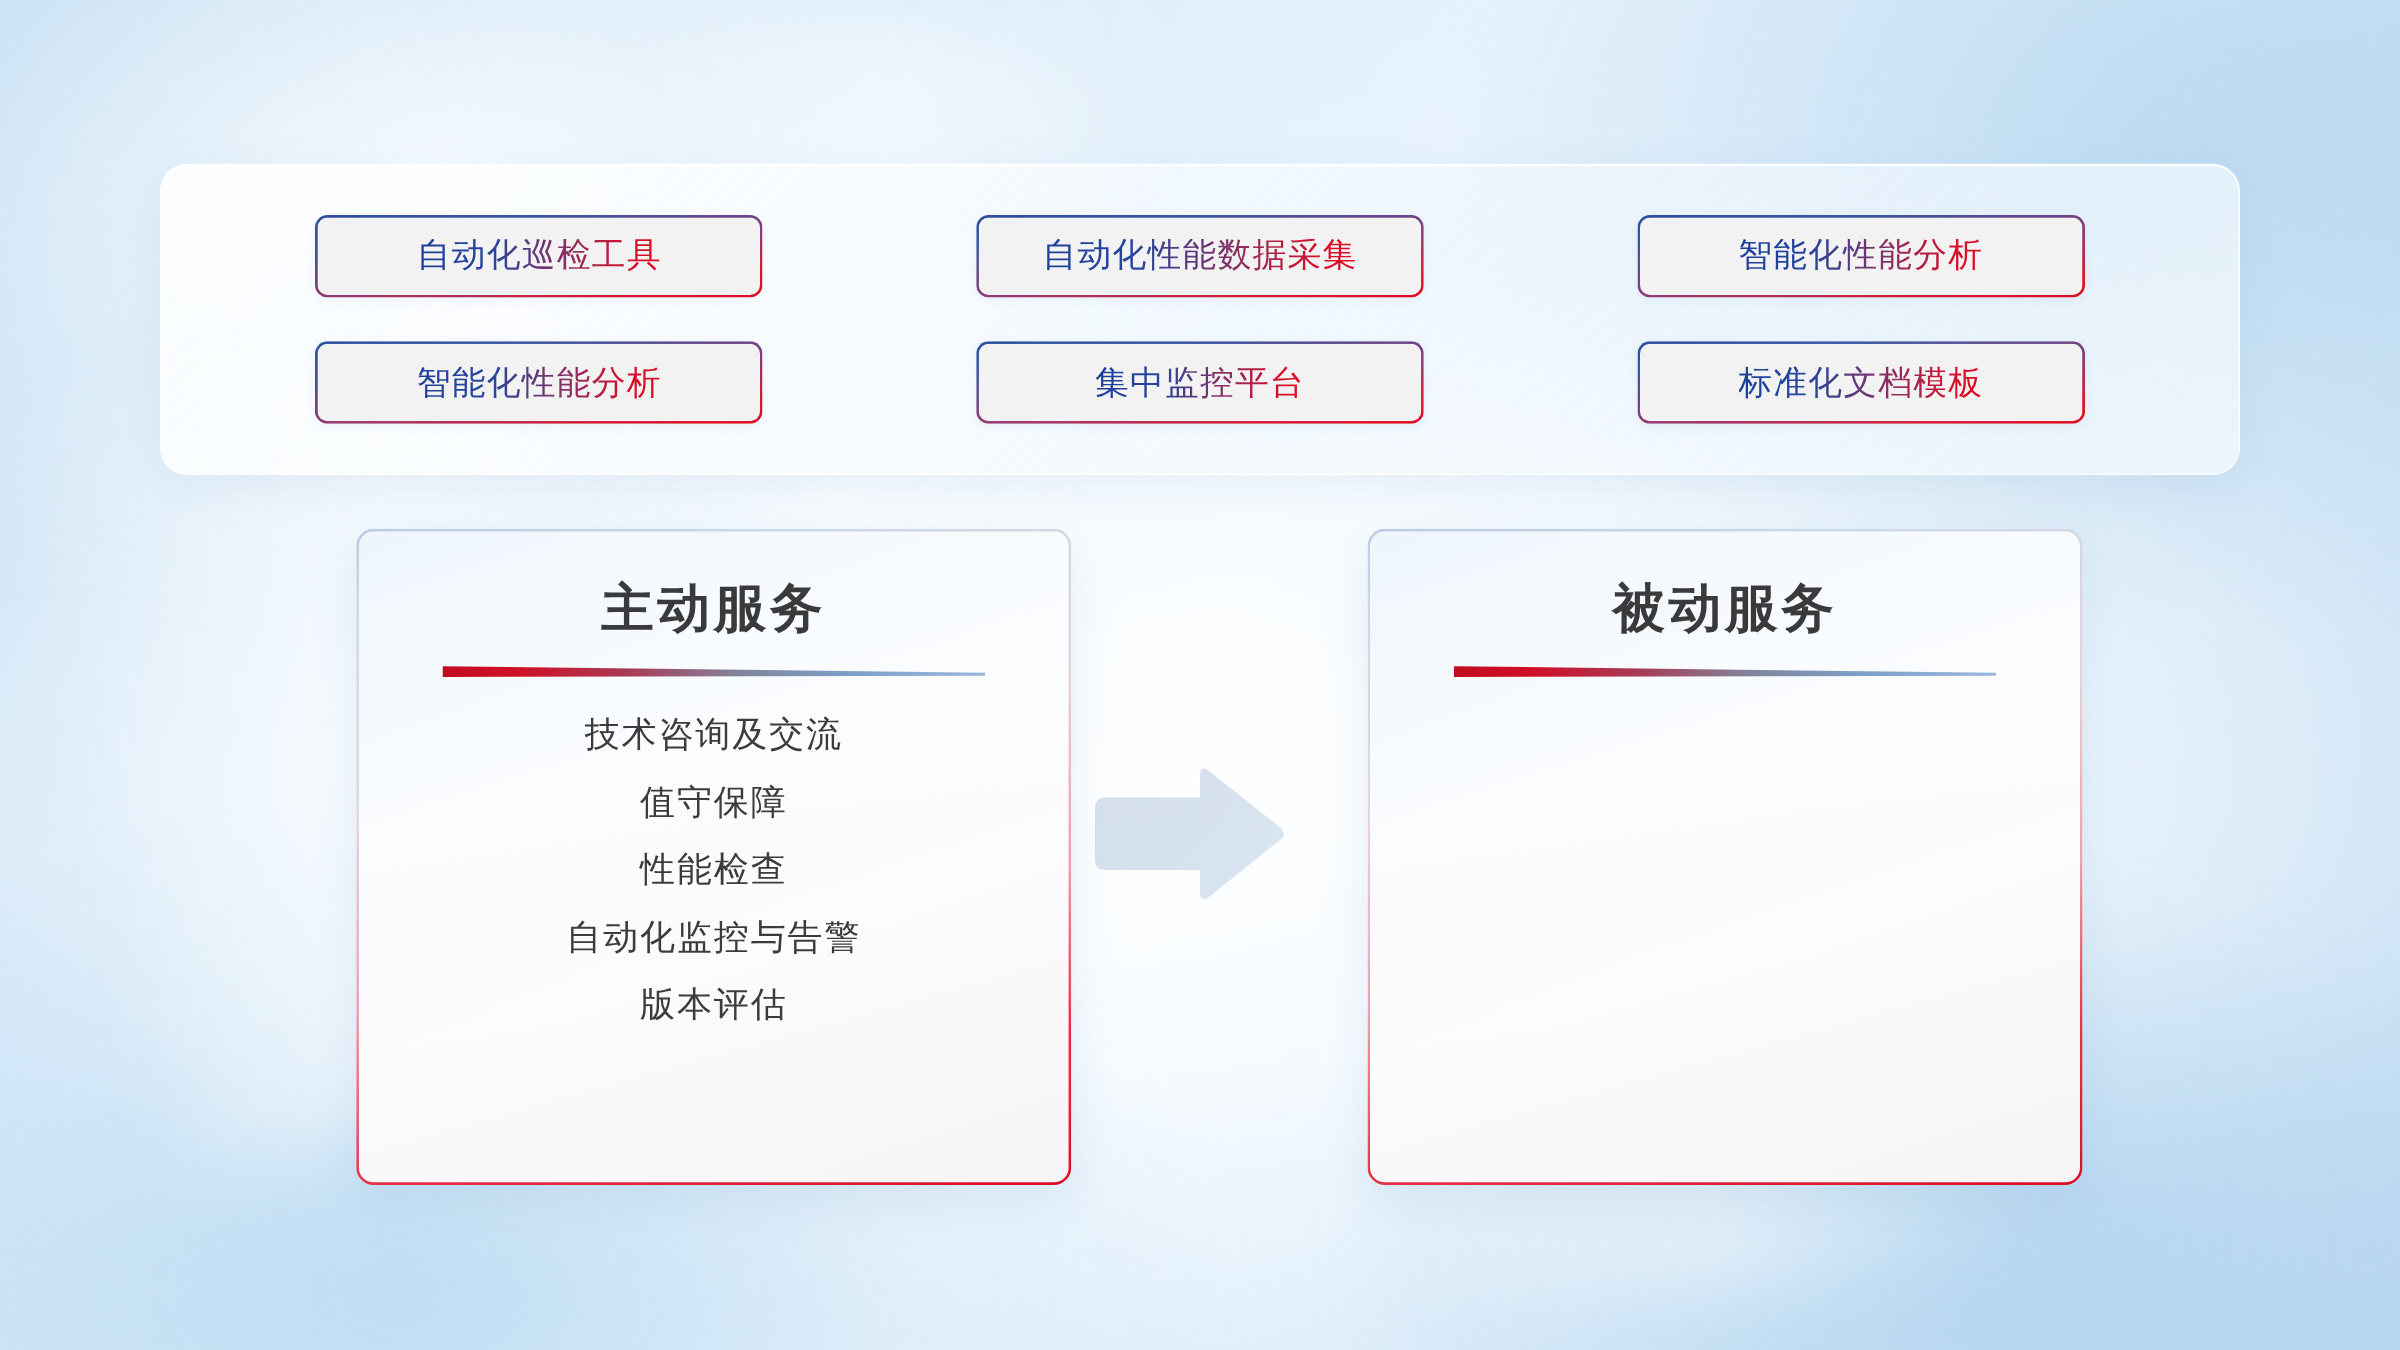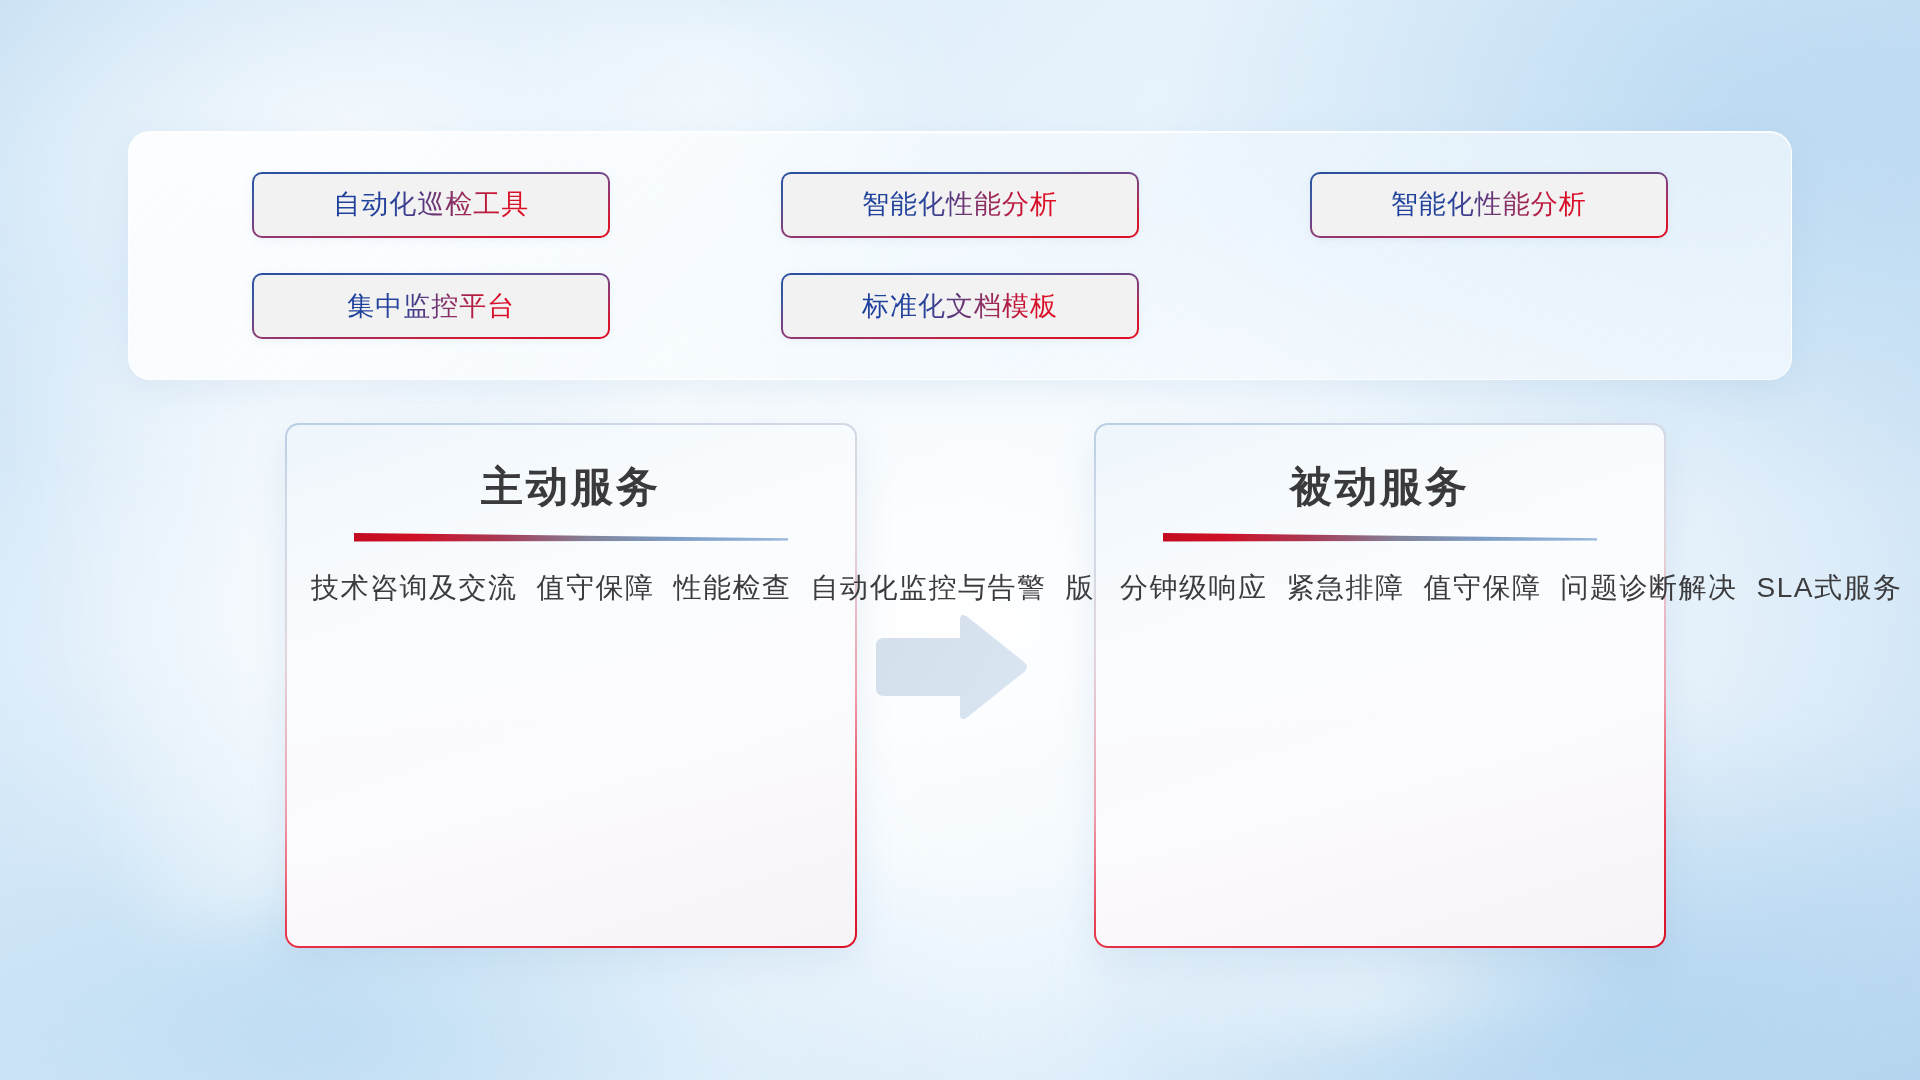--- a/index.html
+++ b/index.html
@@ -120,21 +120,21 @@
     margin-top:10px;
   }
 
   .card-divider{
     width:434px; height:12px; margin-top:22px; position:relative;
   }
   .card-divider svg{ display:block; width:100%; height:100%; }
 
   .card-list{
     margin-top:26px;
-    display:flex; flex-direction:row;
+    display:flex; flex-direction:column;
     align-items:center;
     gap:19px;
     width:100%;
   }
   .card-list-item{
     font-size:28px;
     font-weight:400;
     color:#3c3c3e;
     letter-spacing:1.5px;
     line-height:1.25;
@@ -161,20 +161,23 @@
   <div class="bg-streak-1"></div>
   <div class="bg-streak-2"></div>
   <div class="bg-streak-3"></div>
 </div>
 
 <div id="stage">
 
   <div id="top-panel">
     <div class="pill">
       <span class="pill-label">自动化巡检工具</span>
+    </div>
+    <div class="pill">
+      <span class="pill-label">自动化性能数据采集</span>
     </div>
     <div class="pill">
       <span class="pill-label">智能化性能分析</span>
     </div>
     <div class="pill">
       <span class="pill-label">智能化性能分析</span>
     </div>
     <div class="pill">
       <span class="pill-label">集中监控平台</span>
     </div>
@@ -232,22 +235,15 @@
             <stop offset="14%" stop-color="#cf1026"></stop>
             <stop offset="34%" stop-color="#a83a55"></stop>
             <stop offset="54%" stop-color="#82839a"></stop>
             <stop offset="74%" stop-color="#7d9ec6"></stop>
             <stop offset="100%" stop-color="#9ab8dc"></stop>
           </linearGradient>
         </defs>
         <path d="M0,1 L434,6.2 L434,8.6 L0,9.6 Z" fill="url(#divGradB)"></path>
       </svg>
     </div>
-    <div class="card-list">
-      <div class="card-list-item">分钟级响应</div>
-      <div class="card-list-item">紧急排障</div>
-      <div class="card-list-item">值守保障</div>
-      <div class="card-list-item">问题诊断解决</div>
-      <div class="card-list-item">SLA式服务</div>
-    </div>
   </div>
 
 </div>
 
 </body></html>

